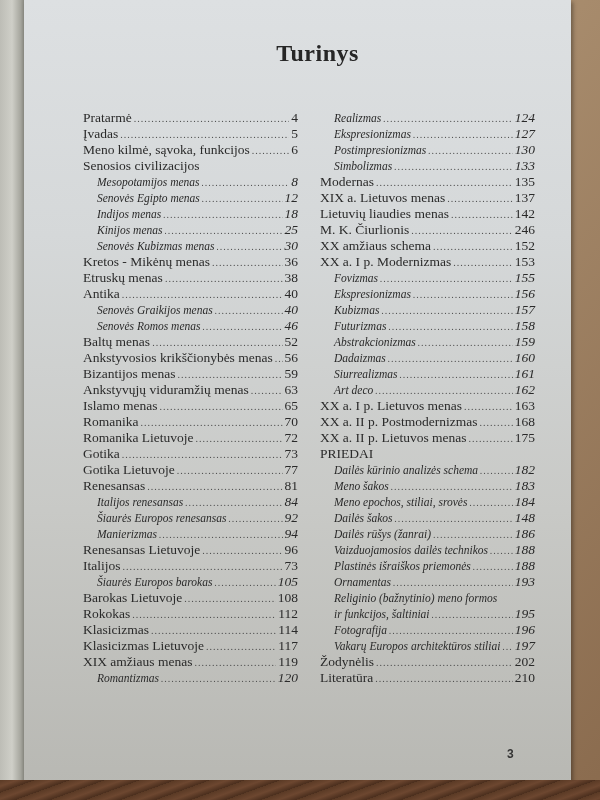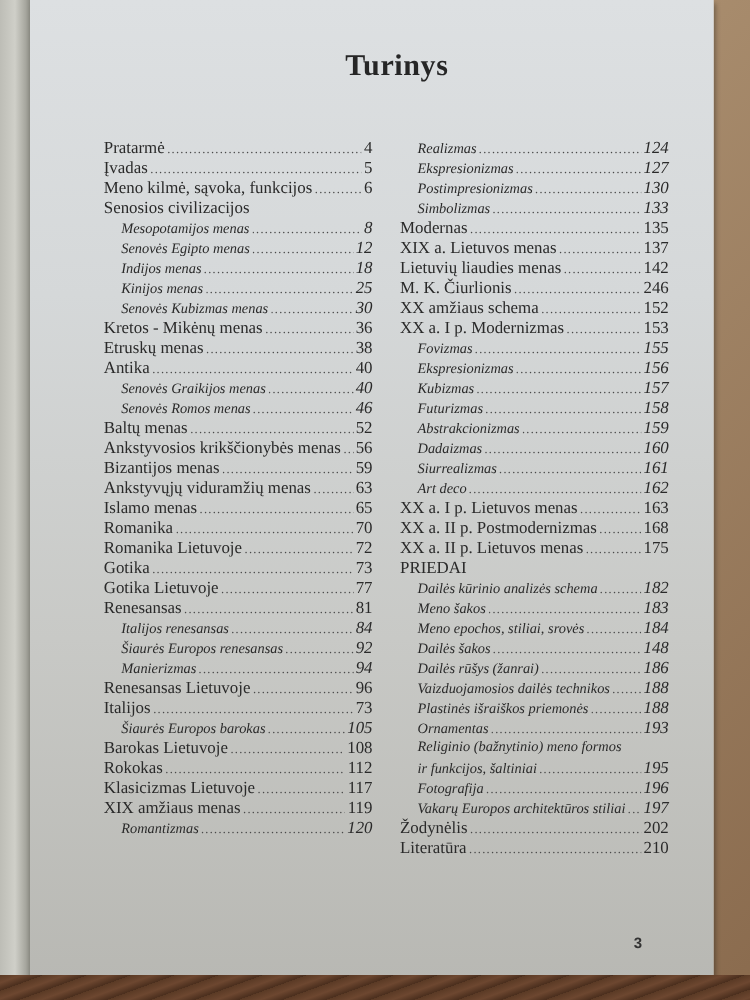--- a/index.html
+++ b/index.html
@@ -258,20 +258,25 @@
         <span class="label">Barokas Lietuvoje</span>
         <span class="dots"></span>
         <span class="pg">108</span>
       </div>
       <div class="entry">
         <span class="label">Rokokas</span>
         <span class="dots"></span>
         <span class="pg">112</span>
       </div>
       <div class="entry">
+        <span class="label">Klasicizmas</span>
+        <span class="dots"></span>
+        <span class="pg">114</span>
+      </div>
+      <div class="entry">
         <span class="label">Klasicizmas Lietuvoje</span>
         <span class="dots"></span>
         <span class="pg">117</span>
       </div>
       <div class="entry">
         <span class="label">XIX amžiaus menas</span>
         <span class="dots"></span>
         <span class="pg">119</span>
       </div>
       <div class="entry sub">

